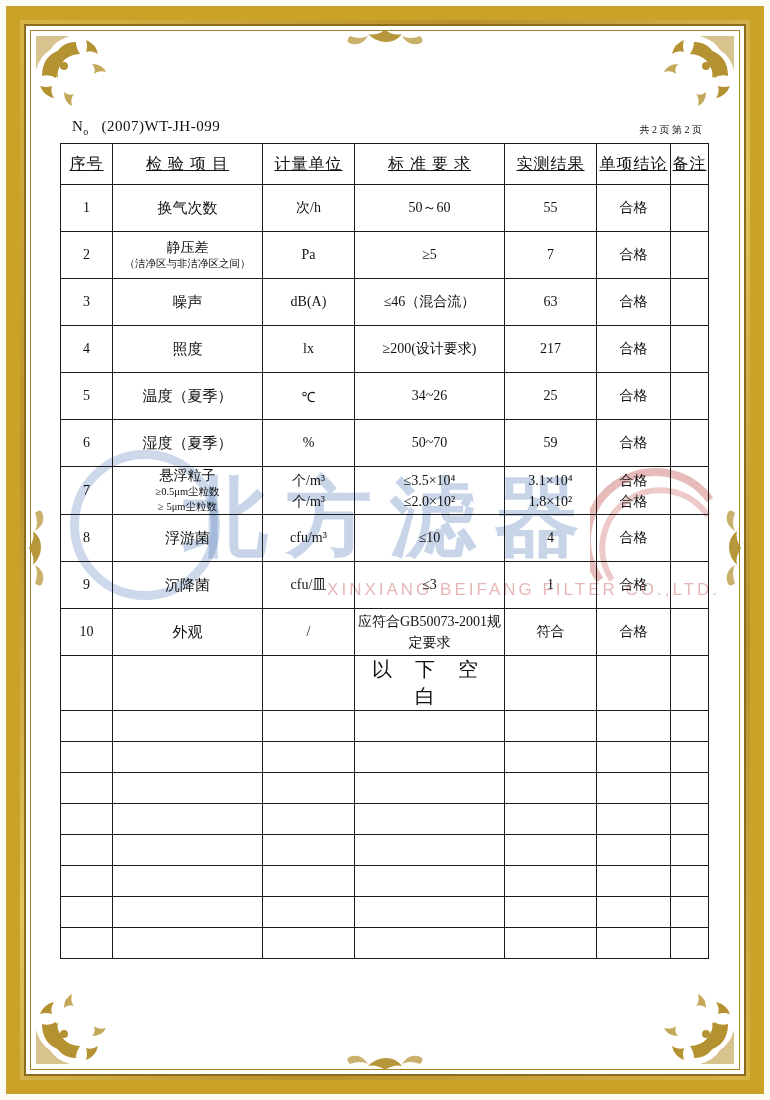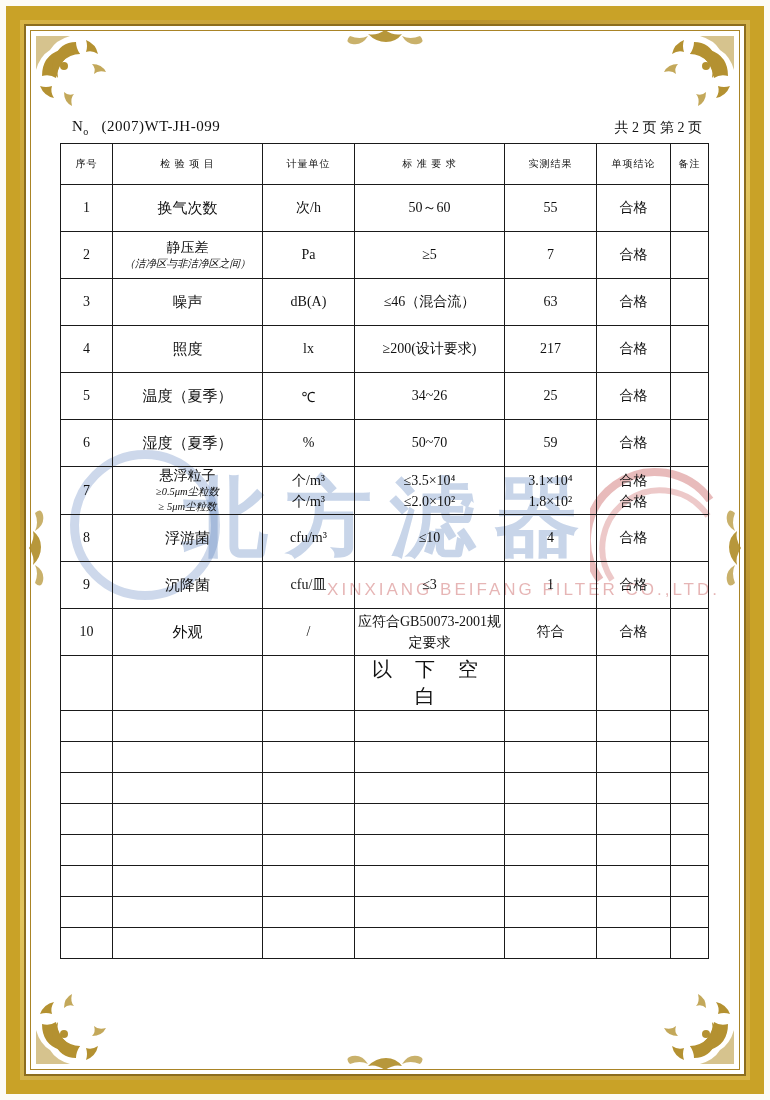--- a/index.html
+++ b/index.html
@@ -68,51 +68,52 @@
     display:flex;
     justify-content:space-between;
     align-items:flex-end;
     font-size:15px;
     color:#111;
     padding:0 8px 6px 12px;
     gap:41px;
   }
   .hdr .no{letter-spacing:.5px;}
   .hdr .no sub{font-size:10px;}
-  .hdr .pages{font-size:14px;}
+  .hdr .pages{font-size:10px;}
 
   table.report{
     width:648px;
     border-collapse:collapse;
     table-layout:fixed;
     font-size:14px;
     color:#111;
   }
   table.report td,table.report th{
     border:1px solid #1a1a1a;
     text-align:center;
     vertical-align:middle;
     padding:0;
   }
   table.report thead th{
     height:40px;
     font-weight:normal;
-    font-size:10px;
+    font-size:16px;
     letter-spacing:1px;
+    text-decoration:underline;
   }
   .c0{width:52px;}
   .c1{width:150px;}
   .c2{width:92px;}
   .c3{width:150px;}
   .c4{width:92px;}
   .c5{width:74px;}
   .c6{width:38px;}
 
   td.item{font-size:15px;margin-left:32px;}
-  .sub{font-size:10.5px;line-height:1.4;color:#111;font-style:italic;}
+  .sub{font-size:10.5px;line-height:1.4;color:#111;}
   .twoline{line-height:1.5;margin-top:48px;}
   sub{font-size:9px;}
   .blankrow td{height:30px;}
   .tallrow td{height:46px;}
 
   .note-blank{
     letter-spacing:9px;
     font-size:20px;
   }
 

